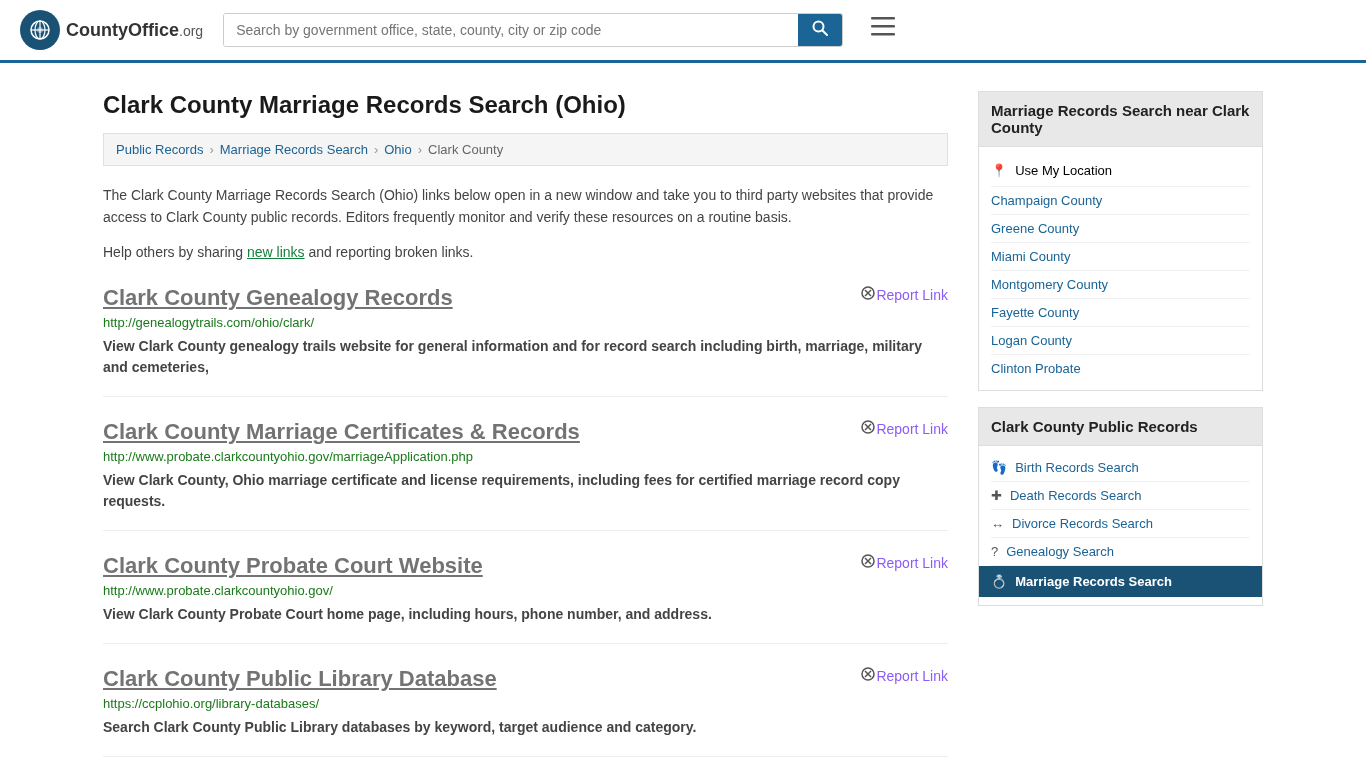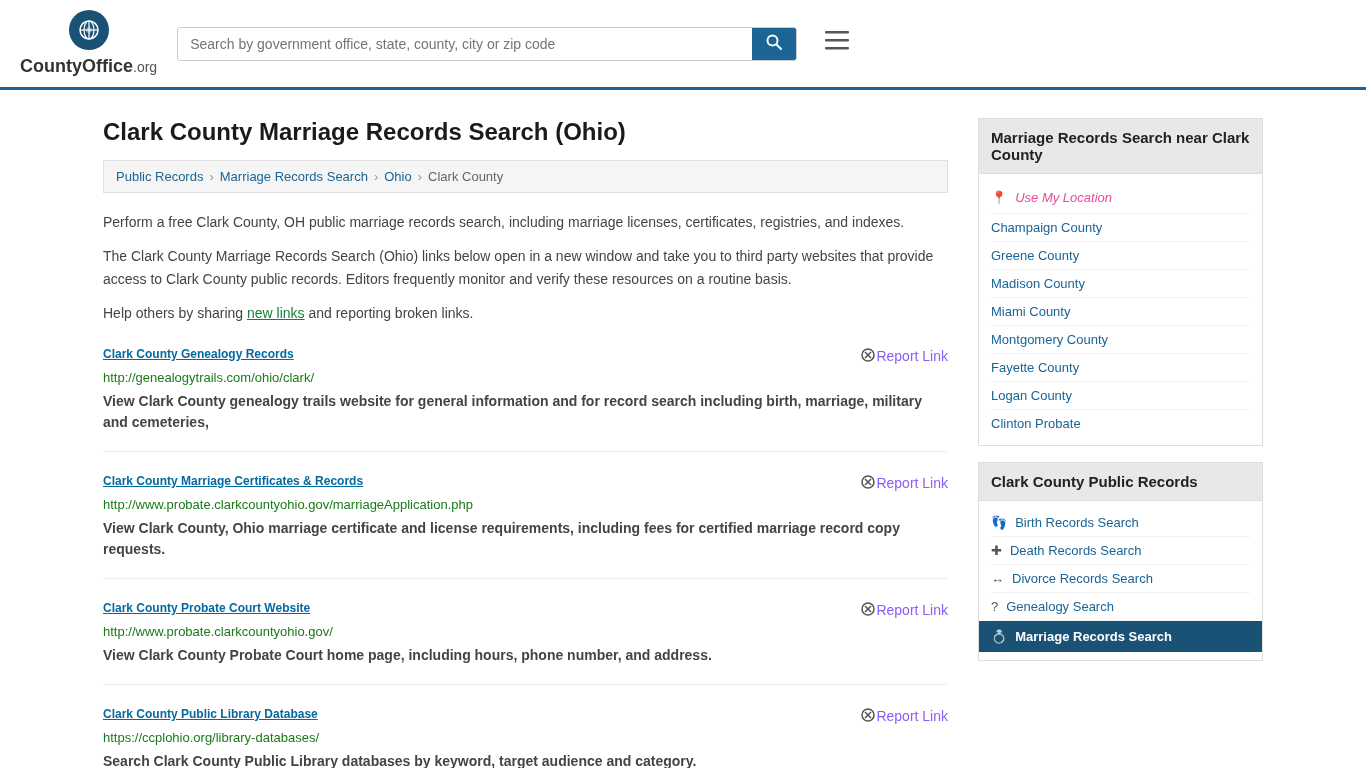--- a/index.html
+++ b/index.html
@@ -12,21 +12,20 @@
       padding: 10px 20px;
       display: flex;
       align-items: center;
       gap: 20px;
     }
     #logo-area {
       display: flex;
       align-items: center;
       gap: 6px;
       text-decoration: none;
-      flex-direction: column;
     }
     #logo-icon {
       width: 40px;
       height: 40px;
       border-radius: 50%;
       background: #1a5276;
       display: flex;
       align-items: center;
       justify-content: center;
       color: #fff;
@@ -100,23 +99,23 @@
     }
     #breadcrumb a { color: #1a6496; text-decoration: none; }
     #breadcrumb .sep { color: #999; margin: 0 2px; }
 
     
     .intro-text { margin-bottom: 12px; font-size: 14px; line-height: 1.6; color: #444; }
 
     
     .result-item { margin-top: 22px; padding-bottom: 18px; border-bottom: 1px solid #eee; }
     .result-title {
-      font-size: 12px;
+      font-size: 22px;
       font-weight: bold;
-      color: #0369a1;
+      color: #737373;
       cursor: pointer;
       display: inline;
     }
     .result-header {
       display: flex;
       justify-content: space-between;
       align-items: flex-start;
       margin-bottom: 4px;
     }
     .report-link {
@@ -222,21 +221,20 @@
     <div id="breadcrumb">
       <a href="#">Public Records</a>
       <span class="sep">›</span>
       <a href="#">Marriage Records Search</a>
       <span class="sep">›</span>
       <a href="#">Ohio</a>
       <span class="sep">›</span>
       <span>Clark County</span>
     </div>
 
-    <p class="intro-text">Perform a free Clark County, OH public marriage records search, including marriage licenses, certificates, registries, and indexes.</p>
     <p class="intro-text">The Clark County Marriage Records Search (Ohio) links below open in a new window and take you to third party websites that provide access to Clark County public records. Editors frequently monitor and verify these resources on a routine basis.</p>
     <p class="intro-text">
       <span>Help others by sharing </span><a class="new-links">new links</a><span> and reporting broken links.</span>
     </p>
 
     <div id="results">
         <div class="result-item">
     <div class="result-header">
       <a class="result-title" href="#">Clark County Genealogy Records</a>
       <div class="report-link">
@@ -308,31 +306,28 @@
 
   </div>
 
   <div id="sidebar">
 
     <div class="sidebar-section">
       <div class="sidebar-header">Marriage Records Search near Clark County</div>
       <div class="sidebar-content">
         <div class="use-location">
           <span>📍</span>
-          <a href="#" style="color:#ec4899;text-decoration:none;font-style:italic;">Use My Location</a>
+          <a href="#" style="color:#000000;text-decoration:none;">Use My Location</a>
         </div>
         <div id="nearby-counties">
             <div class="sidebar-item">
               <a href="#">Champaign County</a>
             </div>
             <div class="sidebar-item">
               <a href="#">Greene County</a>
-            </div>
-            <div class="sidebar-item">
-              <a href="#">Madison County</a>
             </div>
             <div class="sidebar-item">
               <a href="#">Miami County</a>
             </div>
             <div class="sidebar-item">
               <a href="#">Montgomery County</a>
             </div>
             <div class="sidebar-item">
               <a href="#">Fayette County</a>
             </div>

